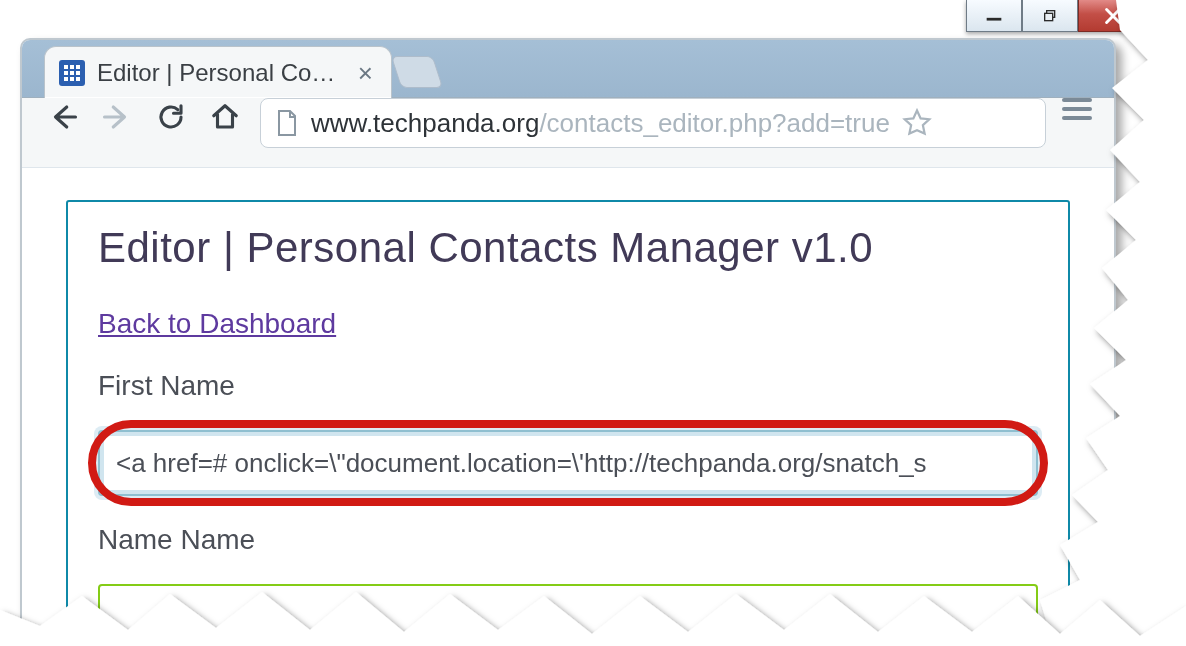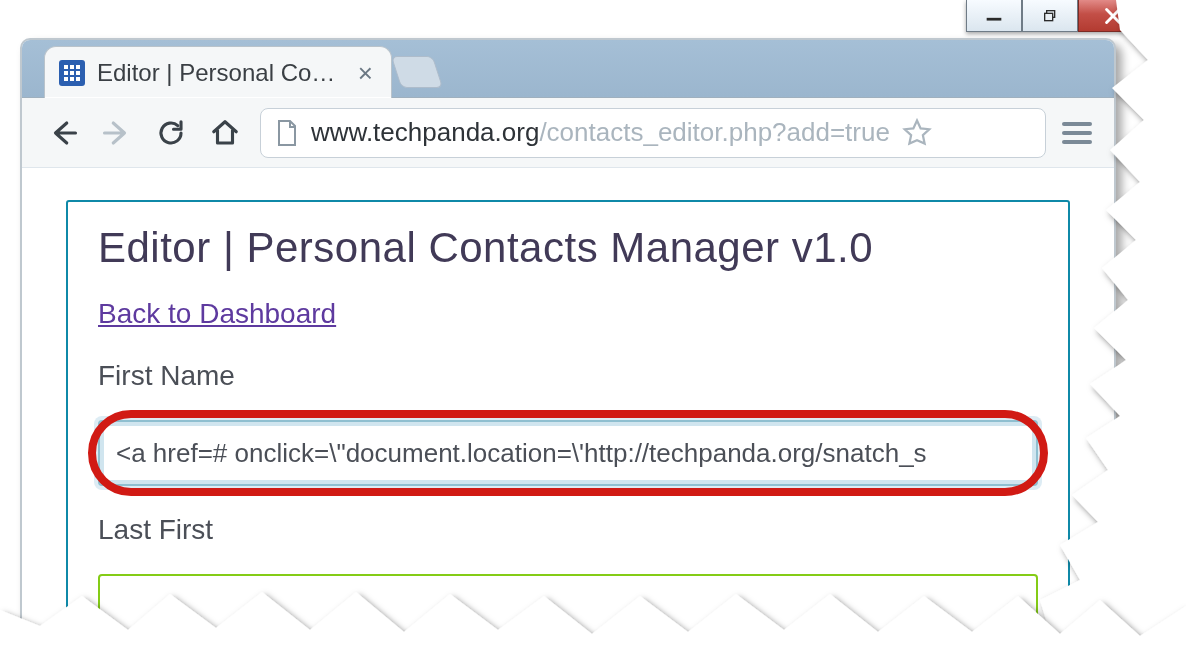--- a/index.html
+++ b/index.html
@@ -55,21 +55,21 @@
   .tab-title { flex: 1; font-size: 24px; color: #3a3f44; white-space: nowrap; overflow: hidden; text-overflow: ellipsis; }
   .tab-close { font-size: 26px; color: #6b7884; line-height: 1; padding: 2px 4px; cursor: pointer; }
   .new-tab {
     position: absolute; left: 374px; top: 16px; width: 42px; height: 32px;
     background: #cfdbe6; border: 1px solid #aebccb; border-radius: 6px;
     transform: skewX(18deg);
   }
 
   .toolbar {
     height: 70px; background: #f5f7f8; border-bottom: 1px solid #dfe6ec;
-    display: flex; align-items: center; gap: 16px; padding: 0 22px;
+    display: flex; gap: 16px; padding: 0 22px;
   }
   .nav-btn { width: 38px; height: 38px; display: flex; align-items: center; justify-content: center; color: #3a4249; }
   .nav-btn.disabled { color: #b7c1c9; }
   .nav-btn svg { width: 30px; height: 30px; stroke: currentColor; stroke-width: 2.5; fill: none; stroke-linecap: round; stroke-linejoin: round; }
   .addr {
     flex: 1; height: 50px; background: #fff; border: 1px solid #c7d0d8; border-radius: 8px;
     display: flex; align-items: center; gap: 12px; padding: 0 14px;
   }
   .page-glyph { width: 24px; height: 28px; color: #8a97a2; }
   .url { font-size: 26px; color: #2e3338; white-space: nowrap; overflow: hidden; }
@@ -77,21 +77,21 @@
   .star { width: 30px; height: 30px; color: #aab5be; }
   .hamburger { width: 30px; height: 22px; display: flex; flex-direction: column; justify-content: space-between; }
   .hamburger span { display: block; height: 4px; background: #7b8a97; border-radius: 2px; }
 
   
   .viewport { position: absolute; left: 0; right: 0; top: 128px; bottom: 0; padding: 32px 44px; }
   .card {
     border: 2px solid #0f89a8; border-radius: 3px;
     padding: 22px 30px 30px; min-height: 100%;
   }
-  .page-title { font-size: 42px; font-weight: 400; color: #413a57; letter-spacing: .5px; margin-bottom: 26px; }
+  .page-title { font-size: 42px; font-weight: 400; color: #413a57; letter-spacing: .5px; margin-bottom: 36px; }
   .back-link { font-size: 28px; color: #5e3a9f; display: inline-block; margin-bottom: 30px; }
   .label { font-size: 28px; color: #4b4f57; margin-bottom: 28px; }
   .field-wrap { position: relative; margin-bottom: 28px; }
   .field {
     width: 100%; height: 66px; border: 2px solid #84cc16; border-radius: 4px;
     background: #fff; padding: 0 16px; font-size: 26px; color: #4b4f57;
     font-family: inherit;
   }
   .field.focused {
     border-color: #8fbfd0; box-shadow: 0 0 0 4px rgba(120,180,210,.35) inset, 0 0 0 4px rgba(120,180,210,.25);
@@ -199,21 +199,21 @@
       <div class="card">
         <h1 class="page-title">Editor | Personal Contacts Manager v1.0</h1>
         <a class="back-link" href="#">Back to Dashboard</a>
 
         <div class="label">First Name</div>
         <div class="field-wrap">
           <input class="field focused spellchecked" type="text" value="&lt;a href=# onclick=\&quot;document.location=\'http://techpanda.org/snatch_s" style="">
           <div class="highlight-ring"></div>
         </div>
 
-        <div class="label">Last First</div>
+        <div class="label">Name Name</div>
         <div class="field-wrap">
           <input class="field" type="text" value="" style="">
         </div>
       </div>
     </div>
   </div>
 
   <svg class="torn" viewBox="0 0 1186 646" preserveAspectRatio="none">
     <defs>
       <filter id="sh">

